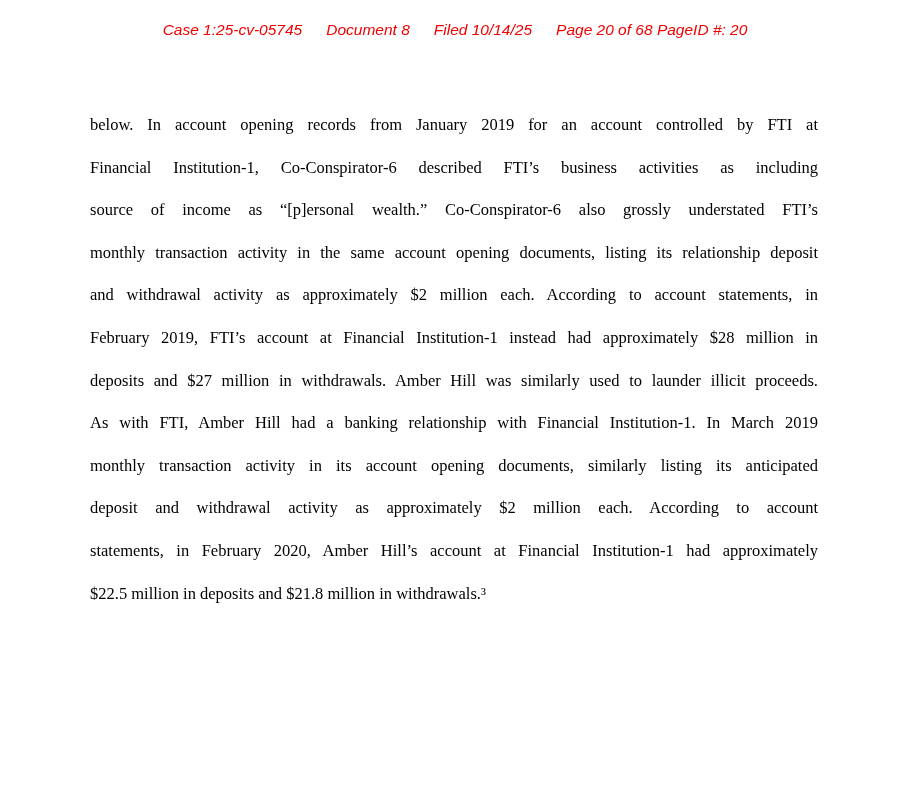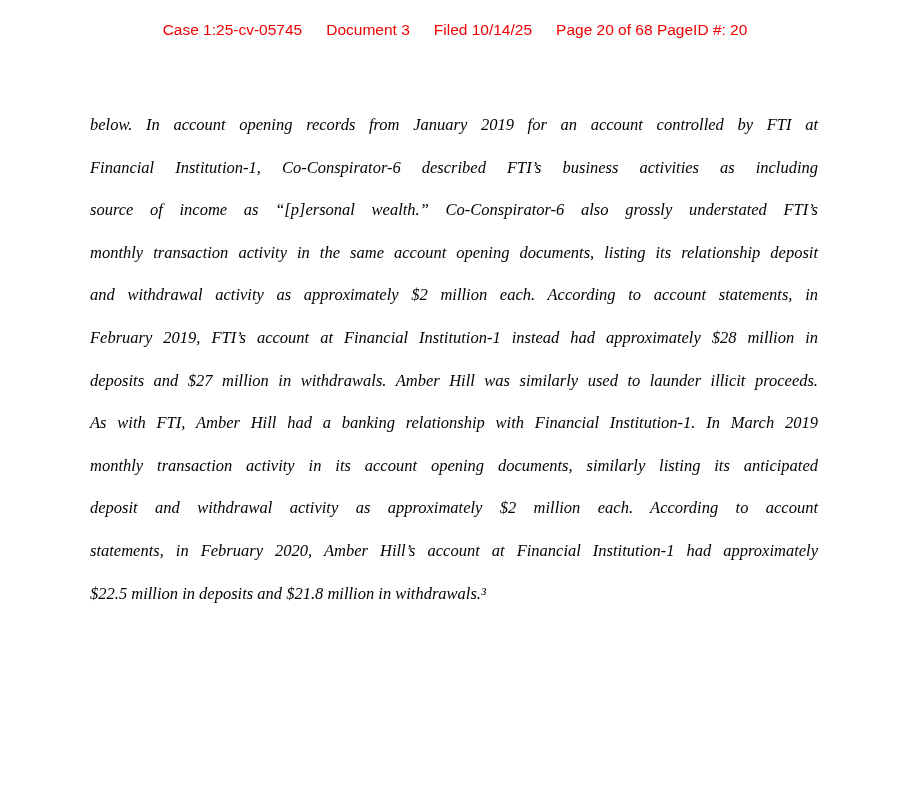--- a/index.html
+++ b/index.html
@@ -22,48 +22,48 @@
     left: 0;
     width: 910px;
     display: flex;
     justify-content: center;
     gap: 24px;
     font-family: "Liberation Sans", sans-serif;
     font-size: 15.5px;
     line-height: 20px;
     color: #f10000;
     white-space: nowrap;
+    font-style: italic;
   }
   .doc-body {
     position: absolute;
     top: 104px;
     left: 90px;
     width: 728px;
     font-size: 16.5px;
     line-height: 42.6px;
-    font-style: italic;
   }
   .doc-line {
     text-align: justify;
     text-align-last: justify;
     white-space: normal;
   }
   .doc-line.last-line {
     text-align: right;
     text-align-last: left;
   }
 </style>
 </head>
 <body>
 
 <div class="page">
 
   <div class="stamp-header" style="color: rgb(241, 0, 0);">
     <span>Case 1:25-cv-05745</span>
-    <span>Document 3</span>
+    <span>Document 8</span>
     <span>Filed 10/14/25</span>
     <span>Page 20 of 68 PageID #: 20</span>
   </div>
 
   <div class="doc-body">
     <div class="doc-line">below.  In account opening records from January 2019 for an account controlled by FTI at</div>
     <div class="doc-line">Financial Institution-1, Co-Conspirator-6 described FTI’s business activities as including</div>
     <div class="doc-line">source of income as “[p]ersonal wealth.”  Co-Conspirator-6 also grossly understated FTI’s</div>
     <div class="doc-line">monthly transaction activity in the same account opening documents, listing its relationship deposit</div>
     <div class="doc-line">and withdrawal activity as approximately $2 million each.  According to account statements, in</div>

